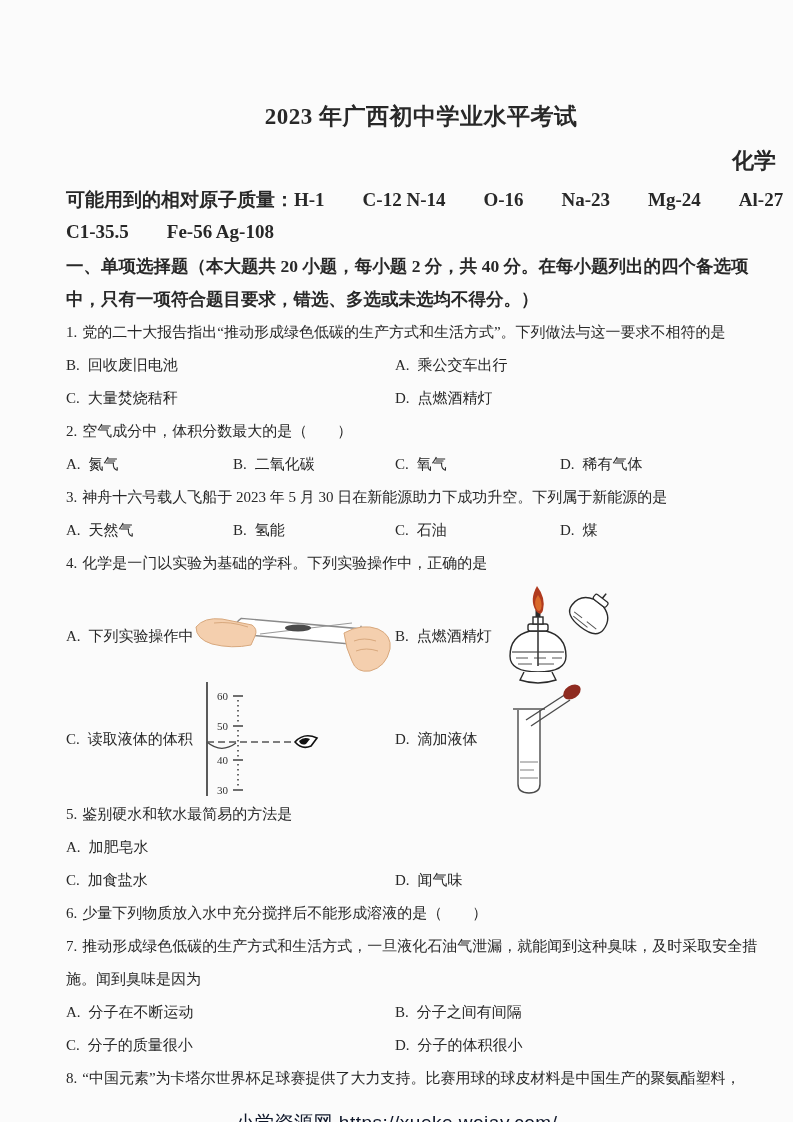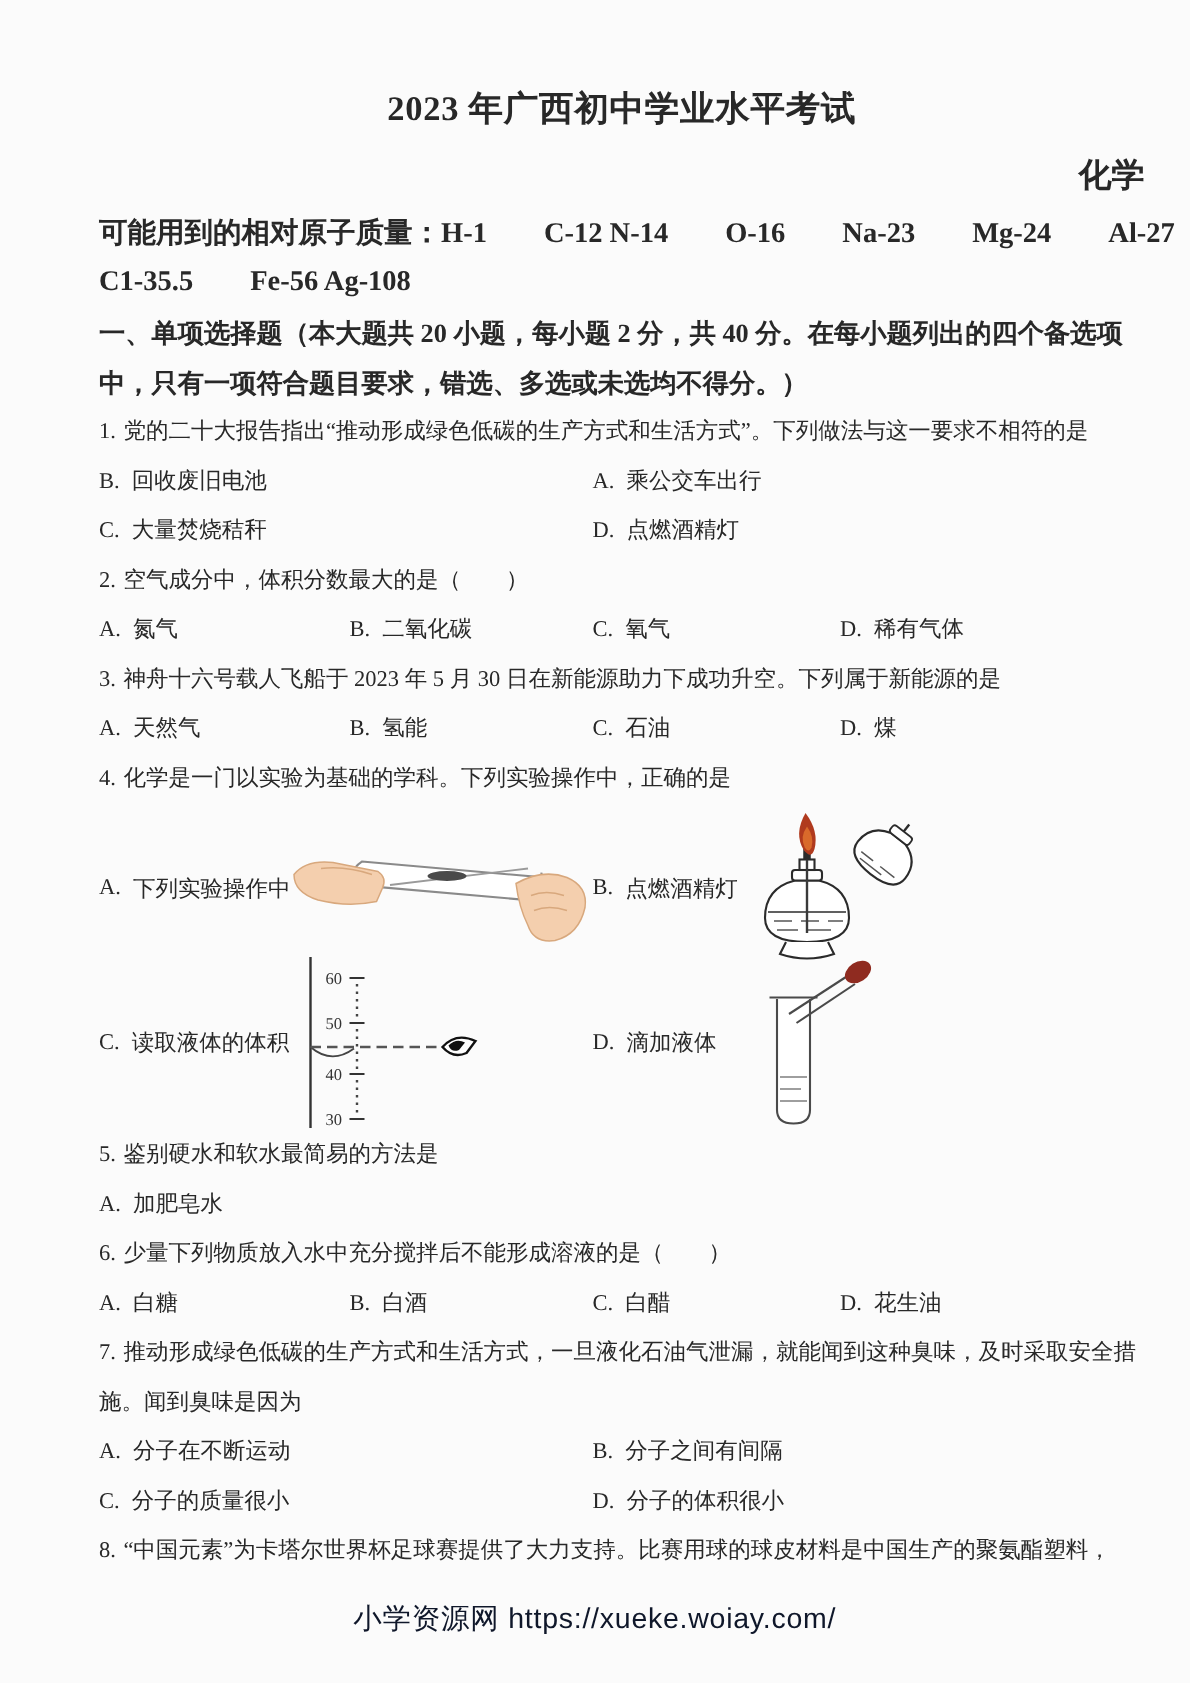--- a/index.html
+++ b/index.html
@@ -7,22 +7,23 @@
     width:793px;height:1122px;
     background:#fbfbfb;
     font-family:"Liberation Serif","DejaVu Serif",serif;
     color:#282828;
     position:relative;
     overflow:hidden;
   }
   .page{
     box-sizing:border-box;
     width:793px;height:880px;
-    padding:58px 30px 0 66px;
+    padding:58px 17px 0 66px;
     position:relative;
+    margin-top:44px;
   }
   .exam-title{
     margin:0 0 14px 0;
     text-align:center;
     font-size:23px;
     font-weight:bold;
     line-height:30px;
     letter-spacing:.5px;
   }
   .exam-subject{
@@ -232,28 +233,26 @@
         <line x1="53" y1="46" x2="92" y2="20" stroke="#4a4a4a" stroke-width="1.4"></line>
         <ellipse cx="94" cy="12" rx="9.5" ry="6.5" transform="rotate(-33 94 12)" fill="#8f2b20"></ellipse>
       </svg>
     </span>
   </div>
 
   <p class="stem"><span class="qnum">5.</span><span>鉴别硬水和软水最简易的方法是</span></p>
   <div class="opts two">
     <span><span class="opt-label">A.</span><span>加肥皂水</span></span>
   </div>
+  <div class="opts two">
+    <span><span class="opt-label">C.</span><span>加食盐水</span></span>
+    <span><span class="opt-label">D.</span><span>闻气味</span></span>
+  </div>
 
   <p class="stem"><span class="qnum">6.</span><span>少量下列物质放入水中充分搅拌后不能形成溶液的是（　　）</span></p>
-  <div class="opts four">
-    <span><span class="opt-label">A.</span><span>白糖</span></span>
-    <span><span class="opt-label">B.</span><span>白酒</span></span>
-    <span><span class="opt-label">C.</span><span>白醋</span></span>
-    <span><span class="opt-label">D.</span><span>花生油</span></span>
-  </div>
 
   <p class="stem"><span class="qnum">7.</span><span>推动形成绿色低碳的生产方式和生活方式，一旦液化石油气泄漏，就能闻到这种臭味，及时采取安全措施。闻到臭味是因为</span></p>
   <div class="opts two">
     <span><span class="opt-label">A.</span><span>分子在不断运动</span></span>
     <span><span class="opt-label">B.</span><span>分子之间有间隔</span></span>
   </div>
   <div class="opts two">
     <span><span class="opt-label">C.</span><span>分子的质量很小</span></span>
     <span><span class="opt-label">D.</span><span>分子的体积很小</span></span>
   </div>

